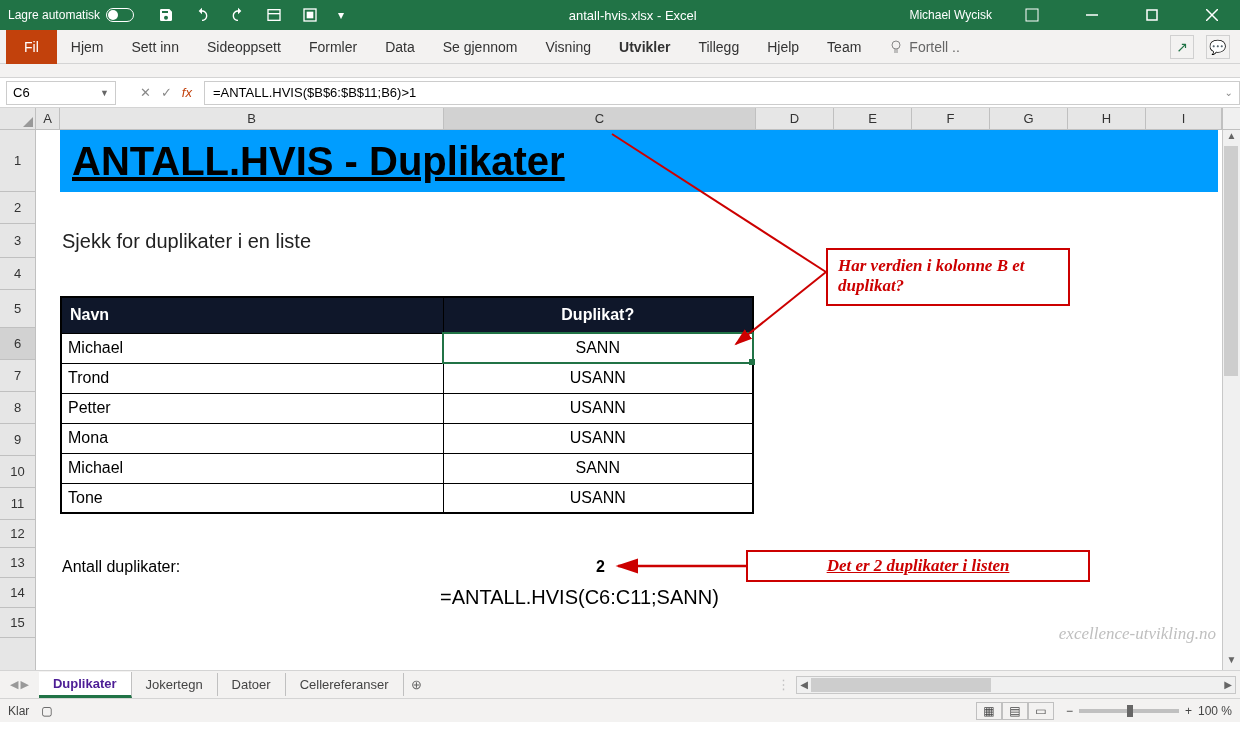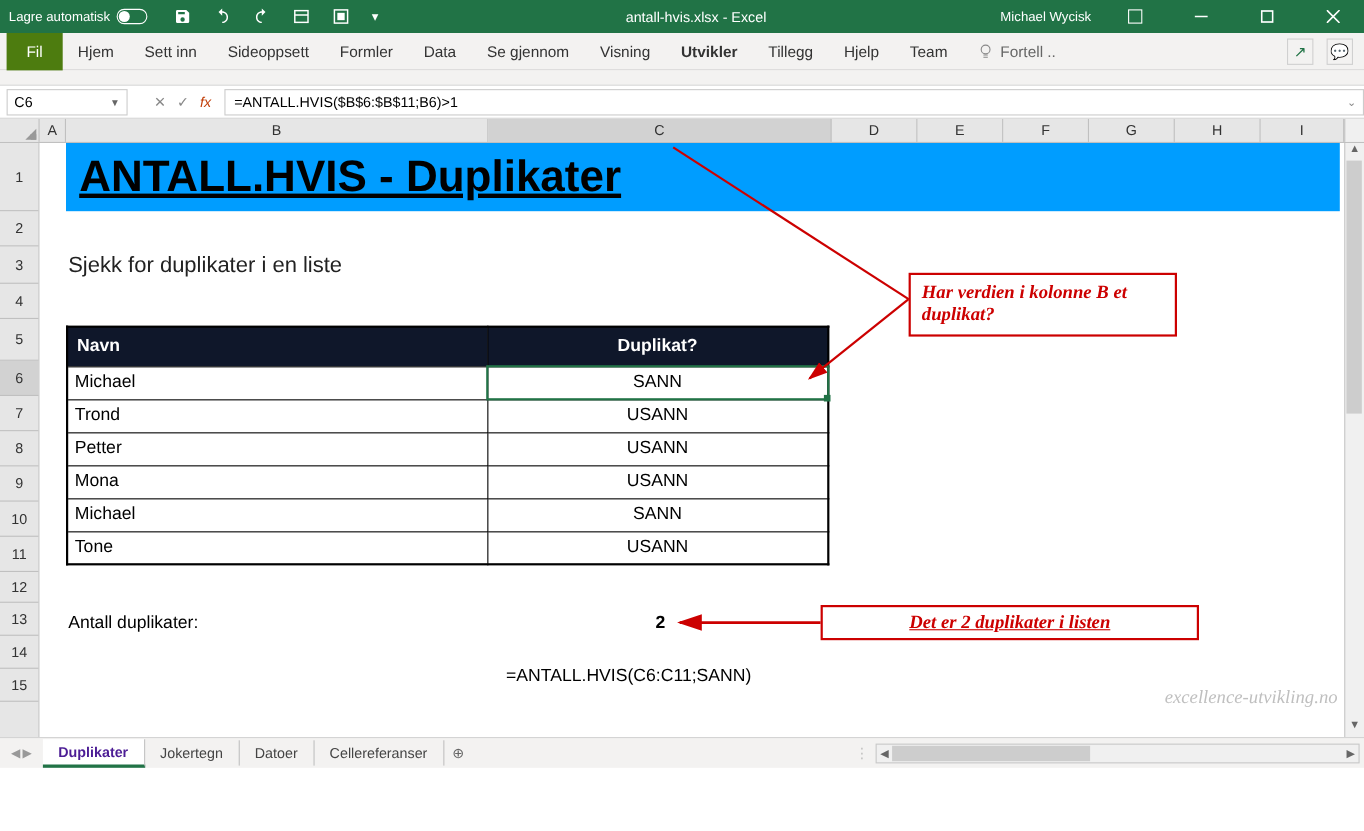--- a/index.html
+++ b/index.html
@@ -12,21 +12,21 @@
 .toggle::after { content: ""; position: absolute; width: 10px; height: 10px; background: #fff; border-radius: 50%; top: 1px; left: 1px; }
 .qat { display: flex; align-items: center; gap: 18px; margin-left: 24px; }
 .qat-icon { width: 18px; height: 18px; fill: #fff; display: flex; align-items: center; }
 .title-center { flex: 1; text-align: center; font-size: 13px; }
 .title-right { display: flex; align-items: center; gap: 20px; }
 .winbtn { width: 40px; height: 30px; display: flex; align-items: center; justify-content: center; }
 
 
 .ribbon-tabs { height: 34px; background: #f3f2f1; border-bottom: 1px solid #d4d4d4; display: flex; align-items: center; padding-left: 6px; gap: 0; font-size: 14px; color: #333; }
 .ribbon-tabs .tab { padding: 0 14px; height: 34px; display: flex; align-items: center; cursor: pointer; }
-.ribbon-tabs .tab.file { background: #4d7c0f; color: #fff; padding: 0 18px; }
+.ribbon-tabs .tab.file { background: #c2410c; color: #fff; padding: 0 18px; }
 .ribbon-tabs .tab.active { font-weight: 600; }
 .ribbon-tabs .spacer { flex: 1; }
 .ribbon-tabs .tellme { display: flex; align-items: center; gap: 6px; color: #666; }
 .ribbon-right { display: flex; gap: 12px; margin: 0 10px; }
 .rb-icon { width: 24px; height: 24px; border: 1px solid #d0d0d0; display:flex; align-items:center; justify-content:center; color:#217346; font-size:14px;}
 
 
 .row-sep { height: 14px; background: #f3f2f1; border-bottom: 1px solid #d4d4d4; }
 .formula-bar { height: 30px; display: flex; align-items: center; border-bottom: 1px solid #d4d4d4; background: #fff; font-size: 13px; padding-left: 6px;}
 .namebox { width: 110px; height: 24px; border: 1px solid #ccc; padding: 2px 6px; display:flex; align-items:center; justify-content:space-between;}
@@ -69,21 +69,21 @@
 .data-table th.duph{ width:310px; text-align:center;}
 .data-table td { height:30px; }
 .data-table td.name{ width:382px; text-align:left; padding-left:6px;}
 .data-table td.dup{ width:310px; text-align:center;}
 
 .sel-cell-outline { position:absolute; left:406px; top:202px; width:312px; height:32px; border:2px solid #217346;}
 .sel-cell-outline::after{content:""; position:absolute; right:-3px; bottom:-3px; width:6px; height:6px; background:#217346;}
 
 .count-label{position:absolute; left:26px; top:428px; font-size:16px;}
 .count-val{position:absolute; left:560px; top:428px; font-size:16px; font-weight:600;}
-.count-formula{position:absolute; left:424px; top:456px; font-size:16px;margin-top:20px;}
+.count-formula{position:absolute; left:404px; top:456px; font-size:20px;}
 
 .callout1{position:absolute; left:790px; top:118px; width:244px; height:58px; border:2px solid #c00; padding:6px 10px; color:#c00; font-size:17px; font-style:italic; font-weight:600; font-family: "Comic Sans MS", cursive;}
 .callout2{position:absolute; left:710px; top:420px; width:344px; height:32px; border:2px solid #c00; display:flex; align-items:center; justify-content:center; color:#c00; font-size:17px; font-style:italic; font-weight:600; text-decoration:underline; font-family:"Comic Sans MS", cursive;}
 
 .arrow-svg{position:absolute; pointer-events:none;}
 
 .watermark{position:absolute; right:24px; top:494px; color:#bfbfbf; font-size:17px; font-style:italic; font-family:"Comic Sans MS",cursive;}
 
 
 .sheet-tabs{ height:28px; background:#f3f2f1; border-top:1px solid #d4d4d4; display:flex; align-items:center; font-size:13px;}
@@ -346,13 +346,29 @@
     <div class="sheet-hscroll">
       <span style="color:#c0c0c0; margin-right:6px">⋮</span>
       <div class="hscroll">
         <div class="arr">◀</div>
         <div class="thumb"></div>
         <div class="arr right">▶</div>
       </div>
     </div>
   </div>
 
+  <div class="statusbar">
+    <span>Klar</span>
+    <span style="margin-left:12px">▢</span>
+    <span class="sp"></span>
+    <div class="viewbtns">
+      <span>▦</span>
+      <span>▤</span>
+      <span>▭</span>
+    </div>
+    <div class="zoom">
+      <span>−</span>
+      <div class="zoom-slider"></div>
+      <span>+</span>
+      <span>100 %</span>
+    </div>
+  </div>
 </div>
 
 </body></html>

